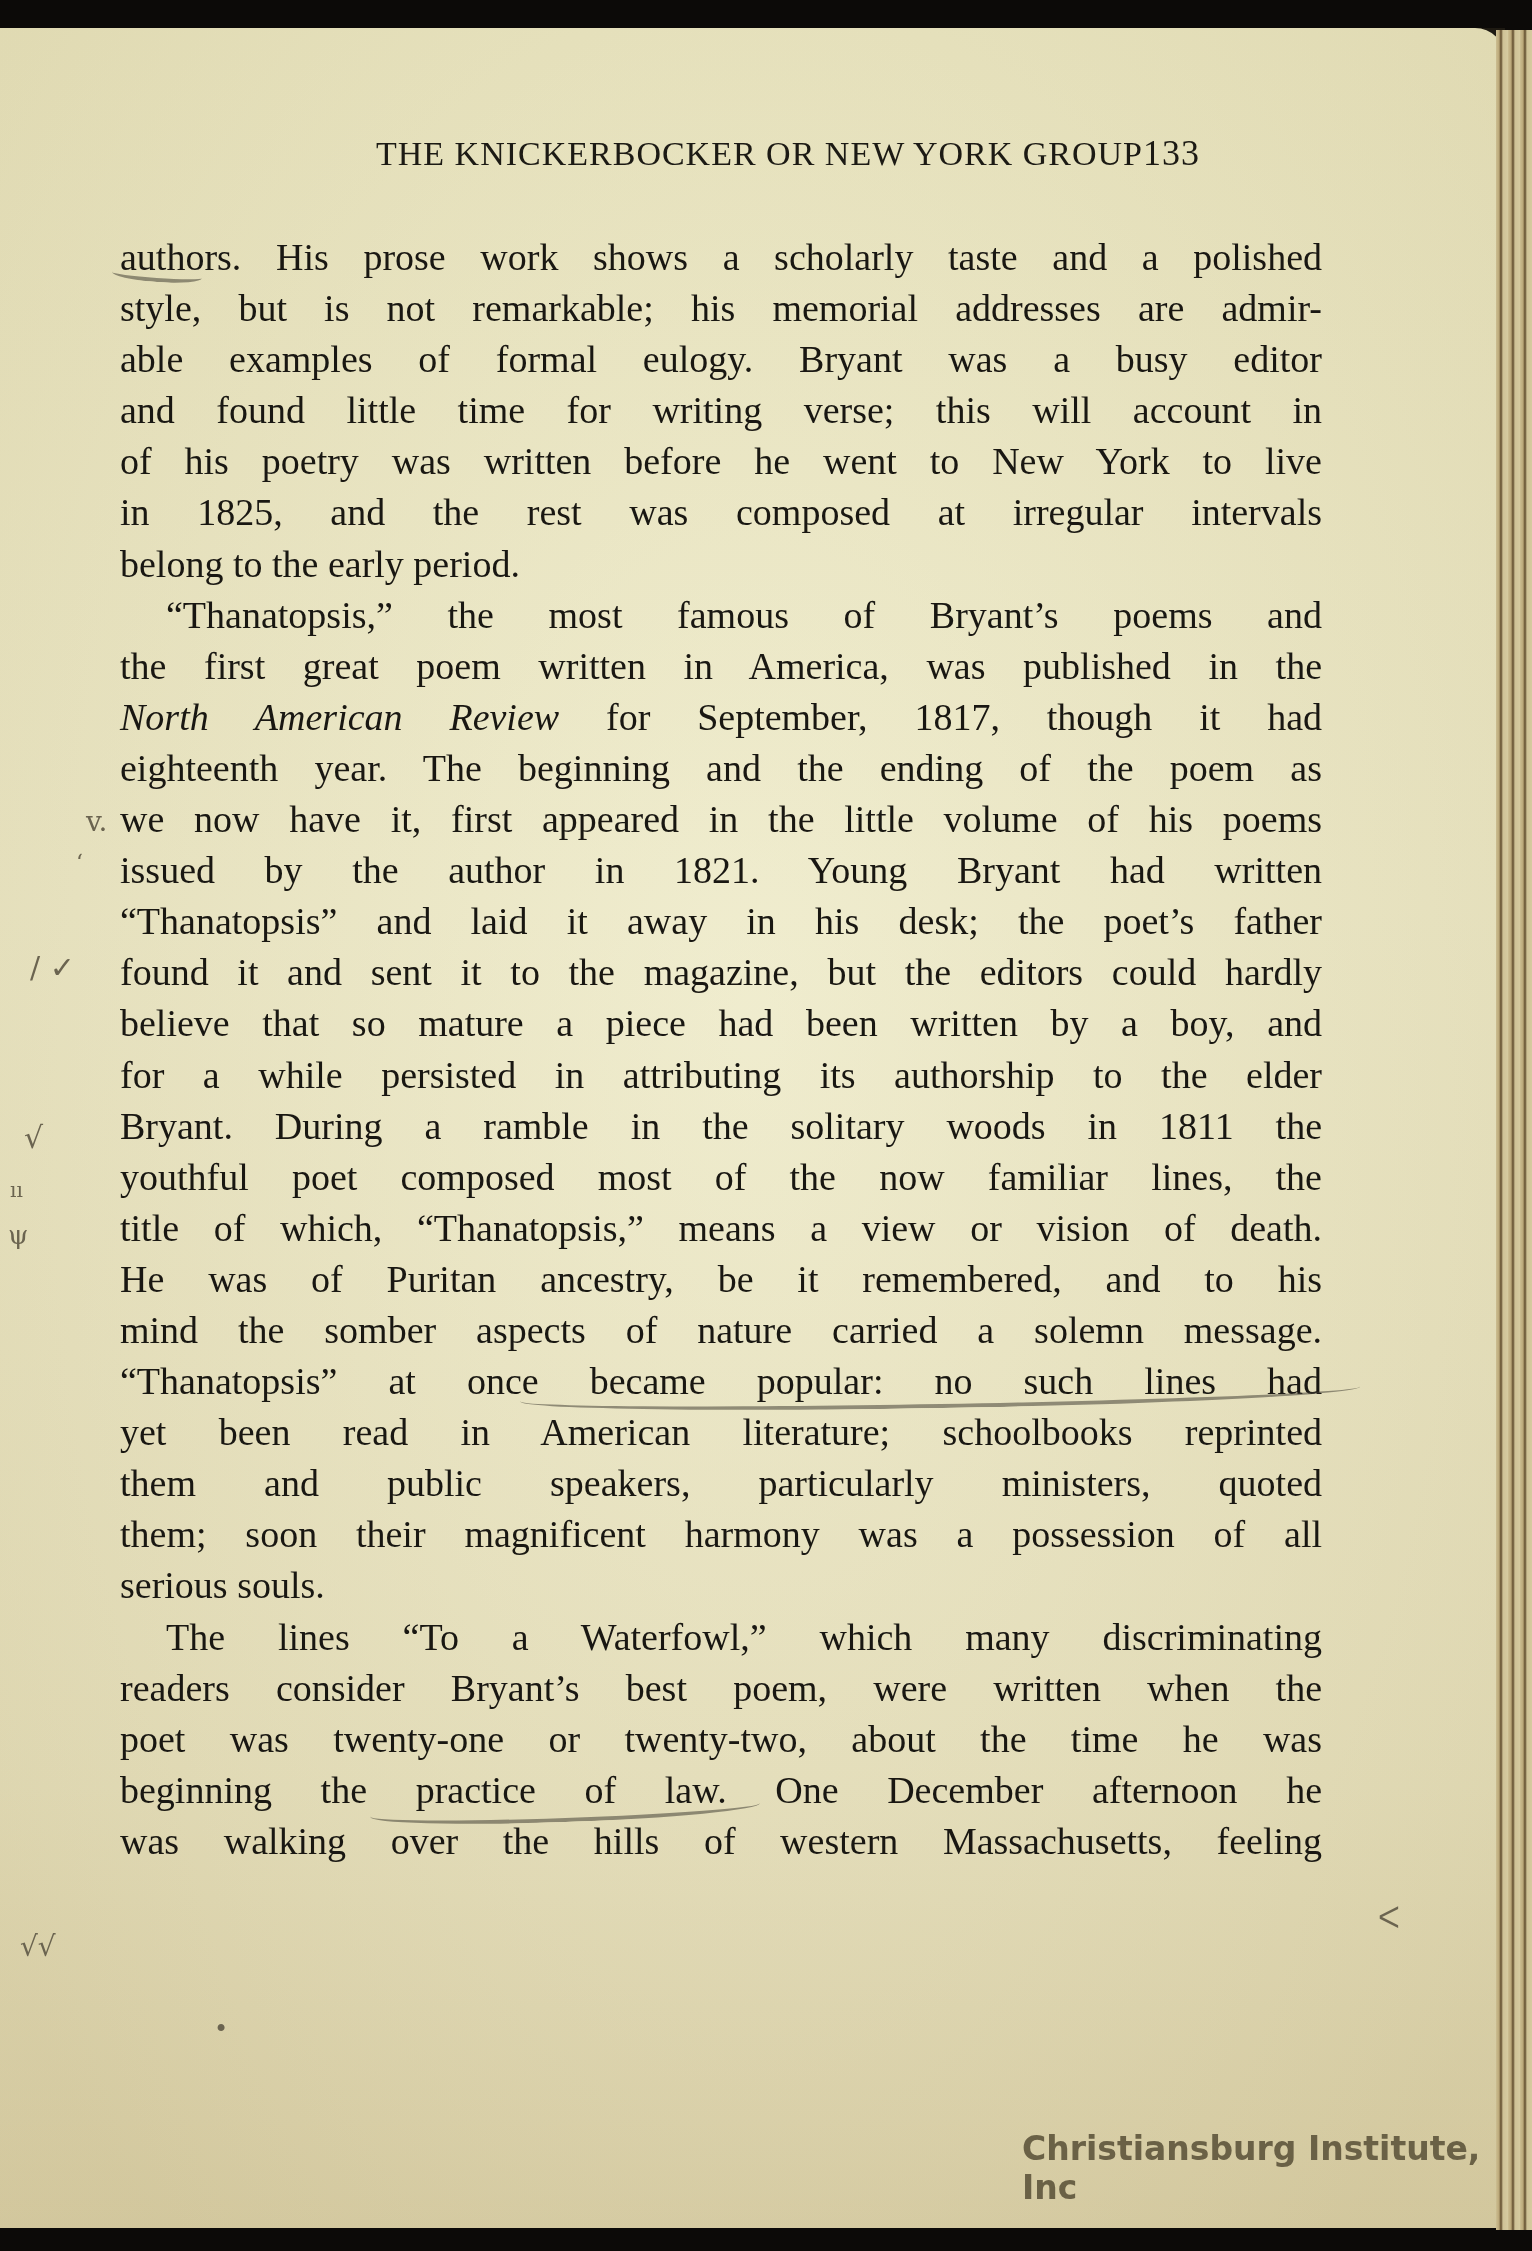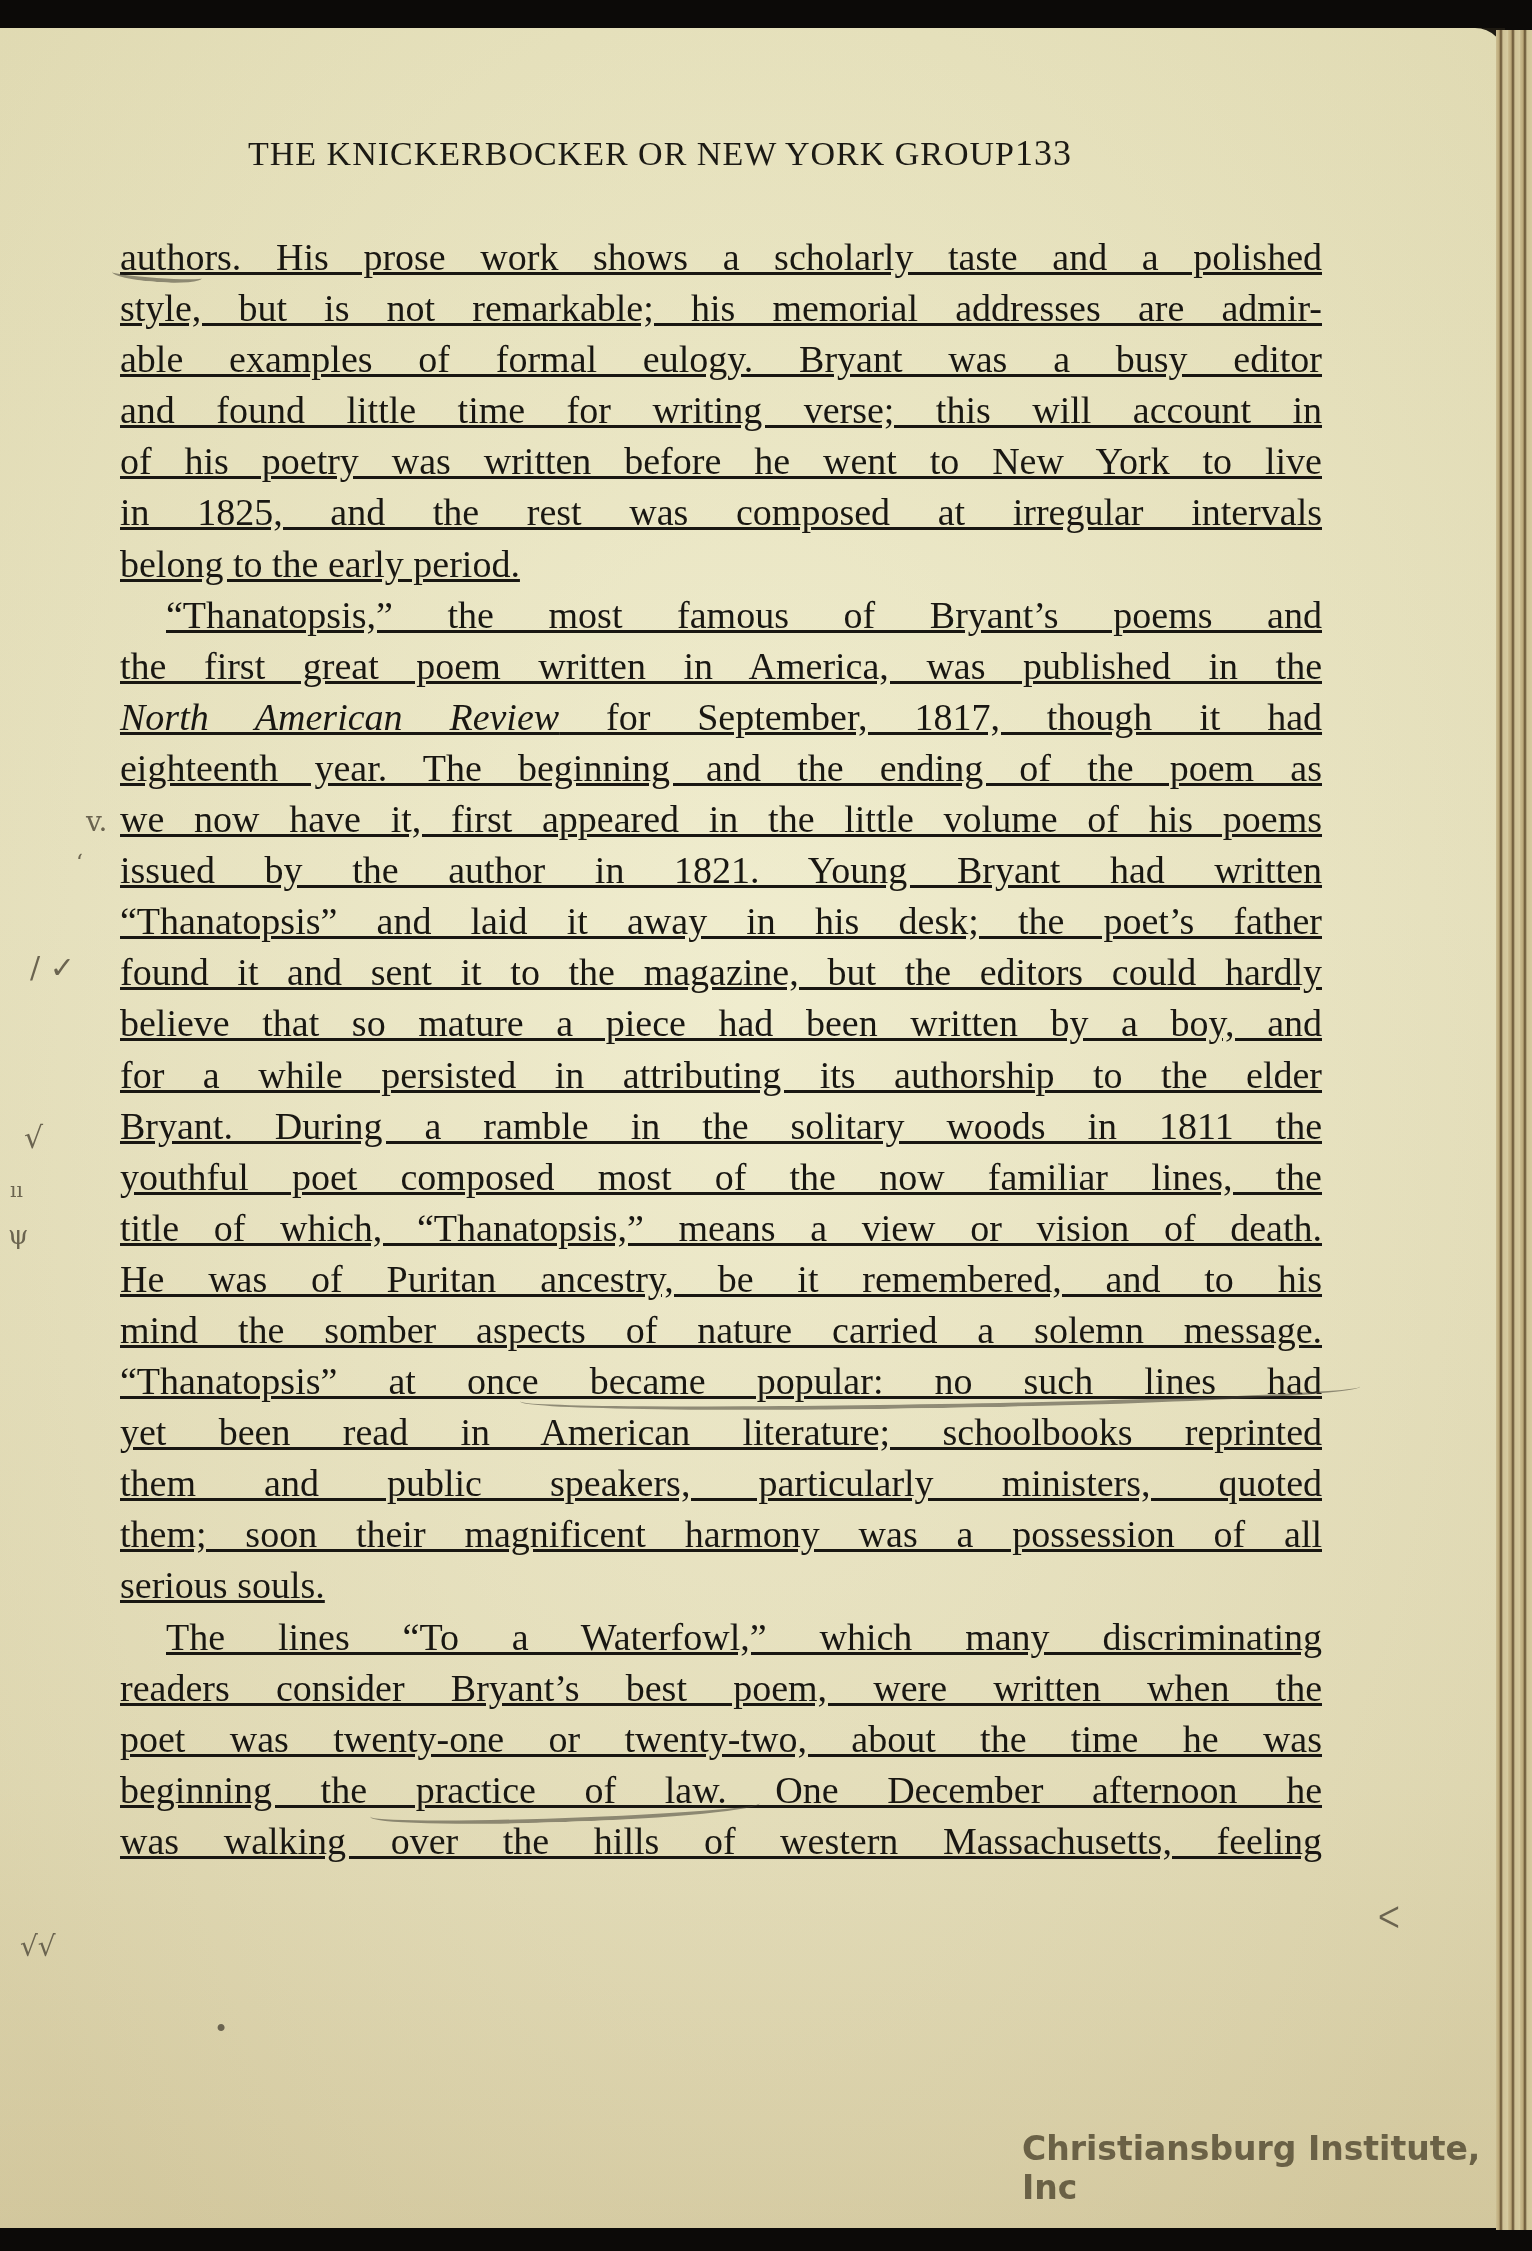--- a/index.html
+++ b/index.html
@@ -17,29 +17,29 @@
     content: ""; position: absolute; inset: 0;
     background: radial-gradient(ellipse at 50% 45%, rgba(255,255,240,0.25), rgba(160,140,90,0.12) 90%);
     pointer-events: none;
   }
   .edge {
     position: absolute; right: 0; top: 30px; width: 36px; height: 2200px;
     background: repeating-linear-gradient(90deg, #cdbf92 0px, #bba879 3px, #5e4a2b 5px, #cfc296 7px, #d6cba0 12px);
   }
   .header {
     position: absolute; left: 248px; top: 132px; width: 1080px;
-    display: flex; justify-content: flex-start; align-items: baseline;
+    display: flex; justify-content: center; align-items: baseline;
     font-size: 34px; letter-spacing: 1px; color: #1c1a14;
   }
   .header .pagenum { font-size: 36px; }
   .body-text {
     position: absolute; left: 120px; top: 232px; width: 1202px;
     font-size: 38px; line-height: 51.1px; color: #191712;
   }
-  .line { display: block; white-space: nowrap; text-align: justify; text-align-last: justify; height: 51.1px; text-decoration: underline; }
+  .line { display: block; white-space: nowrap; text-align: justify; text-align-last: justify; height: 51.1px; }
   .line.last { text-align-last: left; }
   .line.indent { padding-left: 46px; }
   .line i { font-style: italic; }
   .marg { position: absolute; color: #6b6450; font-family: "DejaVu Serif", serif; }
   .watermark {
     position: absolute; left: 1022px; top: 2129px; font-size: 33px;
     font-family: "DejaVu Sans", sans-serif; color: #6a6146; font-weight: bold;
   }
   .pencil { position: absolute; border-bottom: 4px solid rgba(70,65,55,0.55); border-radius: 50%; }
 </style>

